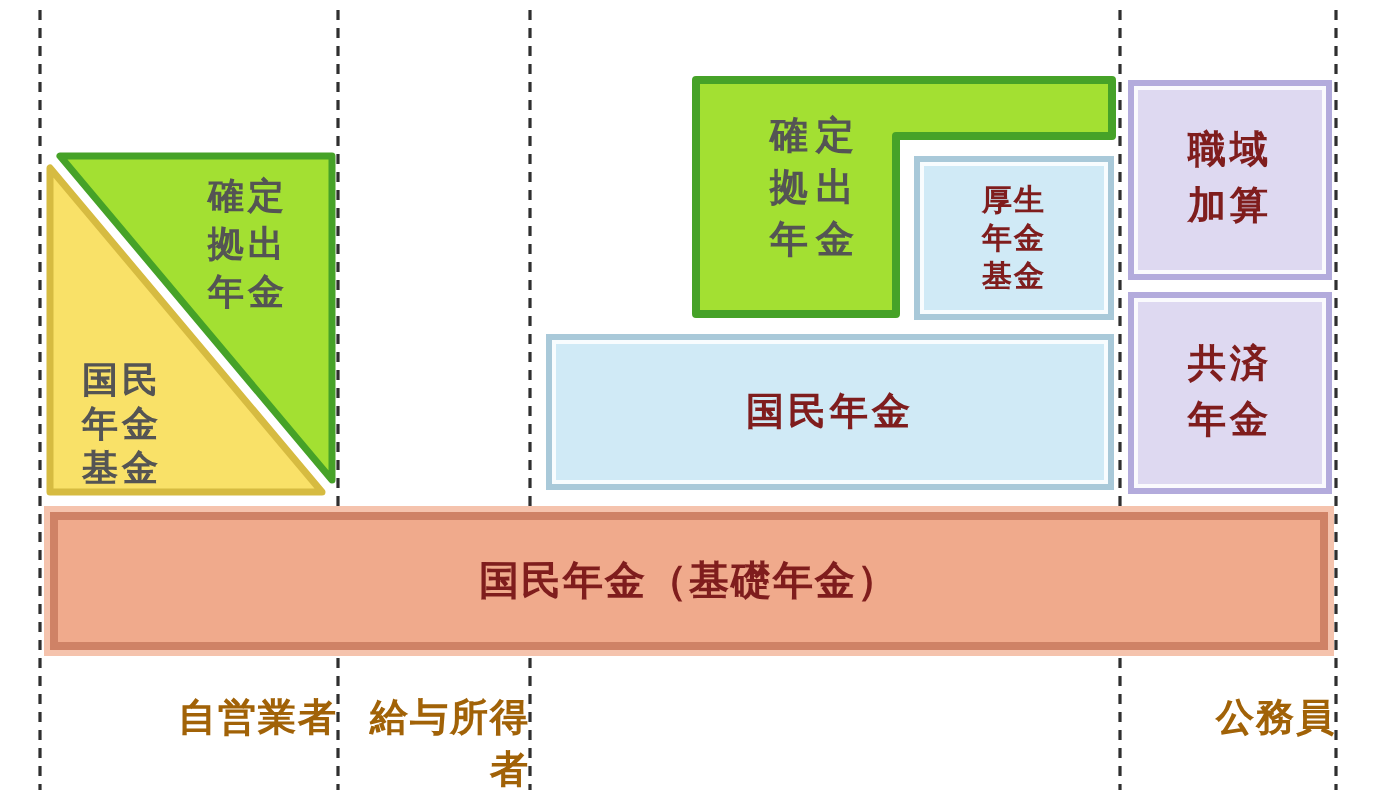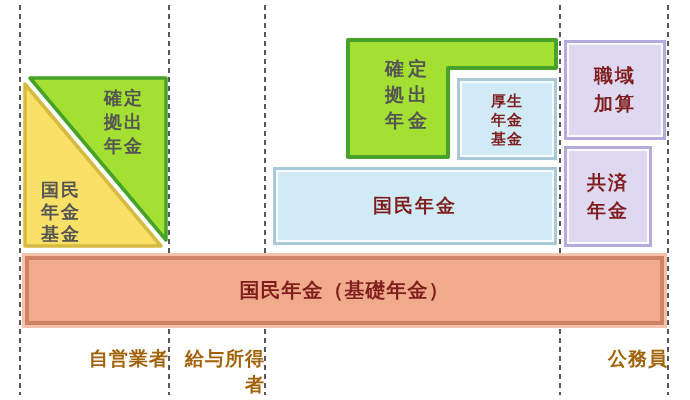--- a/index.html
+++ b/index.html
@@ -18,21 +18,21 @@
   .dc-left-text{left:96px;top:86px;width:56px;font-size:18px;line-height:24px;letter-spacing:2px;}
   .kk-left-text{left:33px;top:166px;width:56px;font-size:18px;line-height:22px;letter-spacing:2px;margin-top:13px;}
   .dc-mid-text{left:372px;top:56px;width:72px;font-size:19px;line-height:26px;letter-spacing:4px;}
 
   .kosei-kikin-box{left:457px;top:78px;width:100px;height:82px;border:3px solid #a9c9d9;background:#d0eaf6;
                    font-size:15px;line-height:19px;letter-spacing:1px;}
   .kosei-box{left:273px;top:167px;width:284px;height:78px;border:3px solid #a9c9d9;background:#d0eaf6;
              font-size:19px;letter-spacing:2px;}
   .shokuiki-box{left:564px;top:40px;width:102px;height:100px;border:3px solid #b3abdc;background:#ded9f1;
                 font-size:19px;line-height:28px;letter-spacing:2px;}
-  .kyosai-box{left:564px;top:146px;width:88px;height:101px;border:3px solid #b3abdc;background:#ded9f1;
+  .kyosai-box{left:564px;top:146px;width:102px;height:101px;border:3px solid #b3abdc;background:#ded9f1;
               font-size:19px;line-height:28px;letter-spacing:2px;}
   .kiso-bar{left:25px;top:256px;width:639px;height:69px;border:4px solid #a16207;background:#f0aa8c;
             box-shadow:0 0 0 3px #f5c3ad;font-size:20px;letter-spacing:1px;}
 
   .label-jiei{left:20px;width:149px;}
   .label-shufu{left:169px;width:96px;}
   .label-kyuyo{left:265px;width:295px;}
   .label-komuin{left:560px;width:108px;}
 </style>
 </head>

